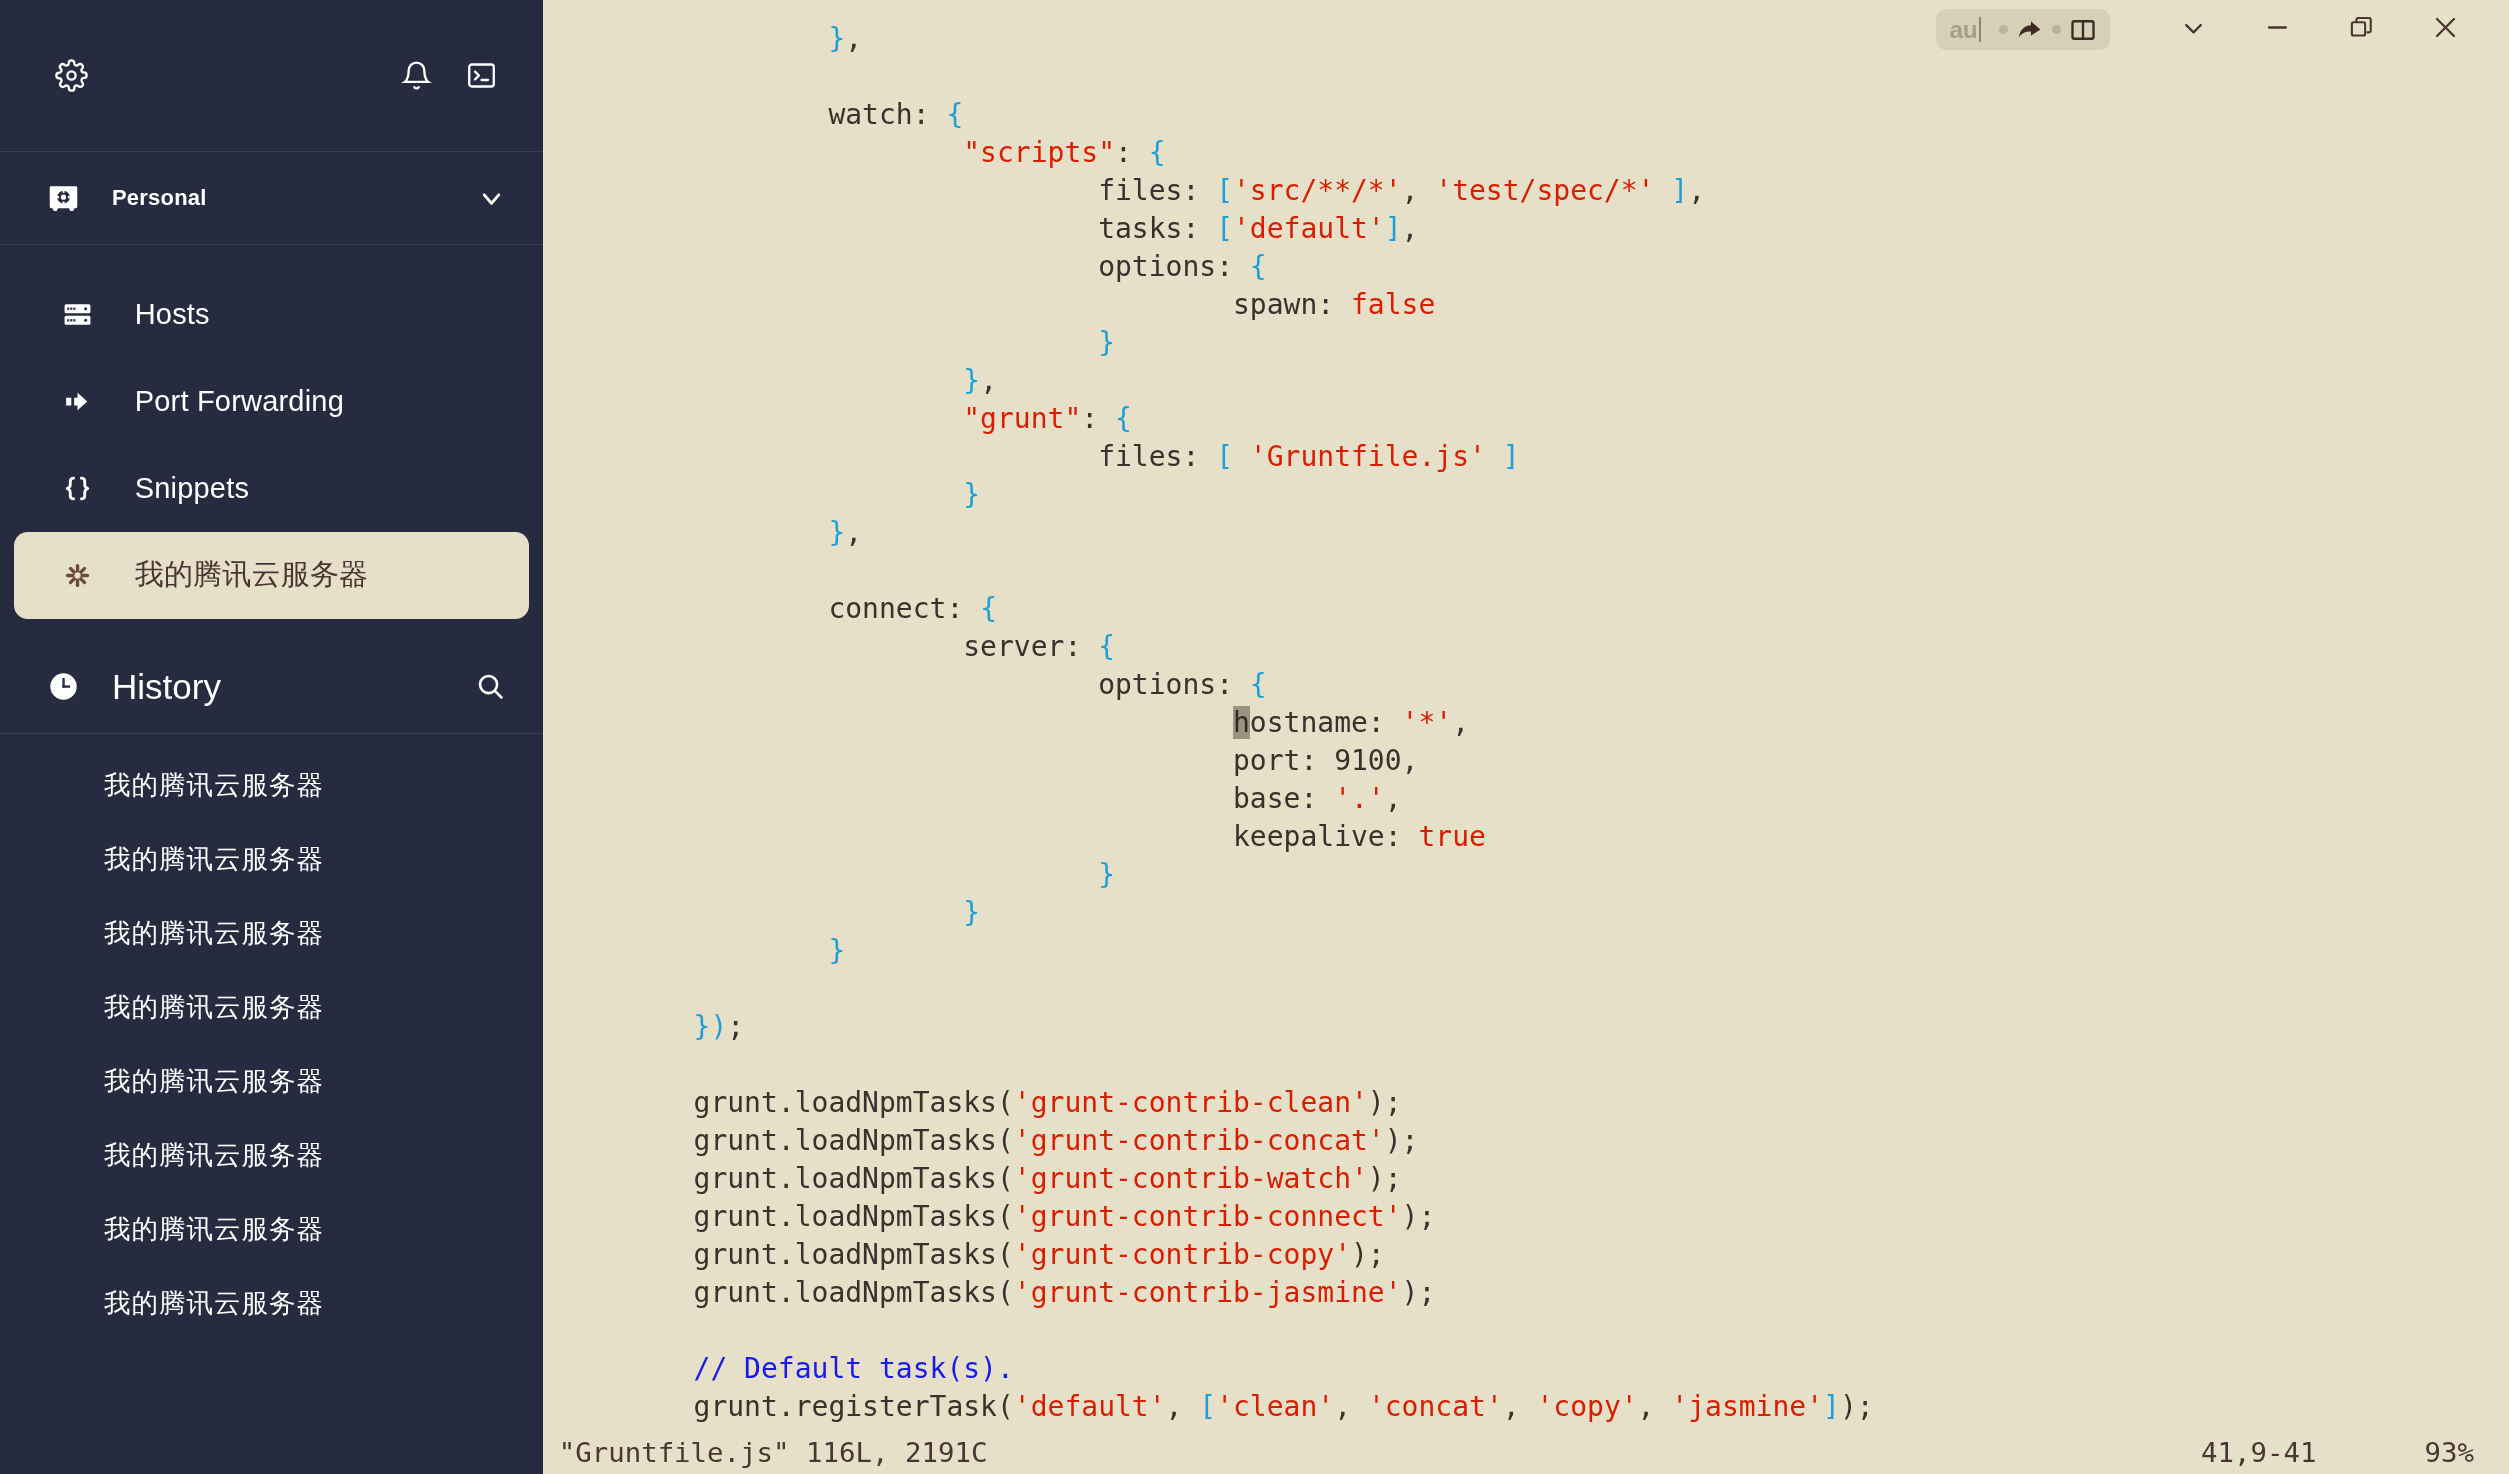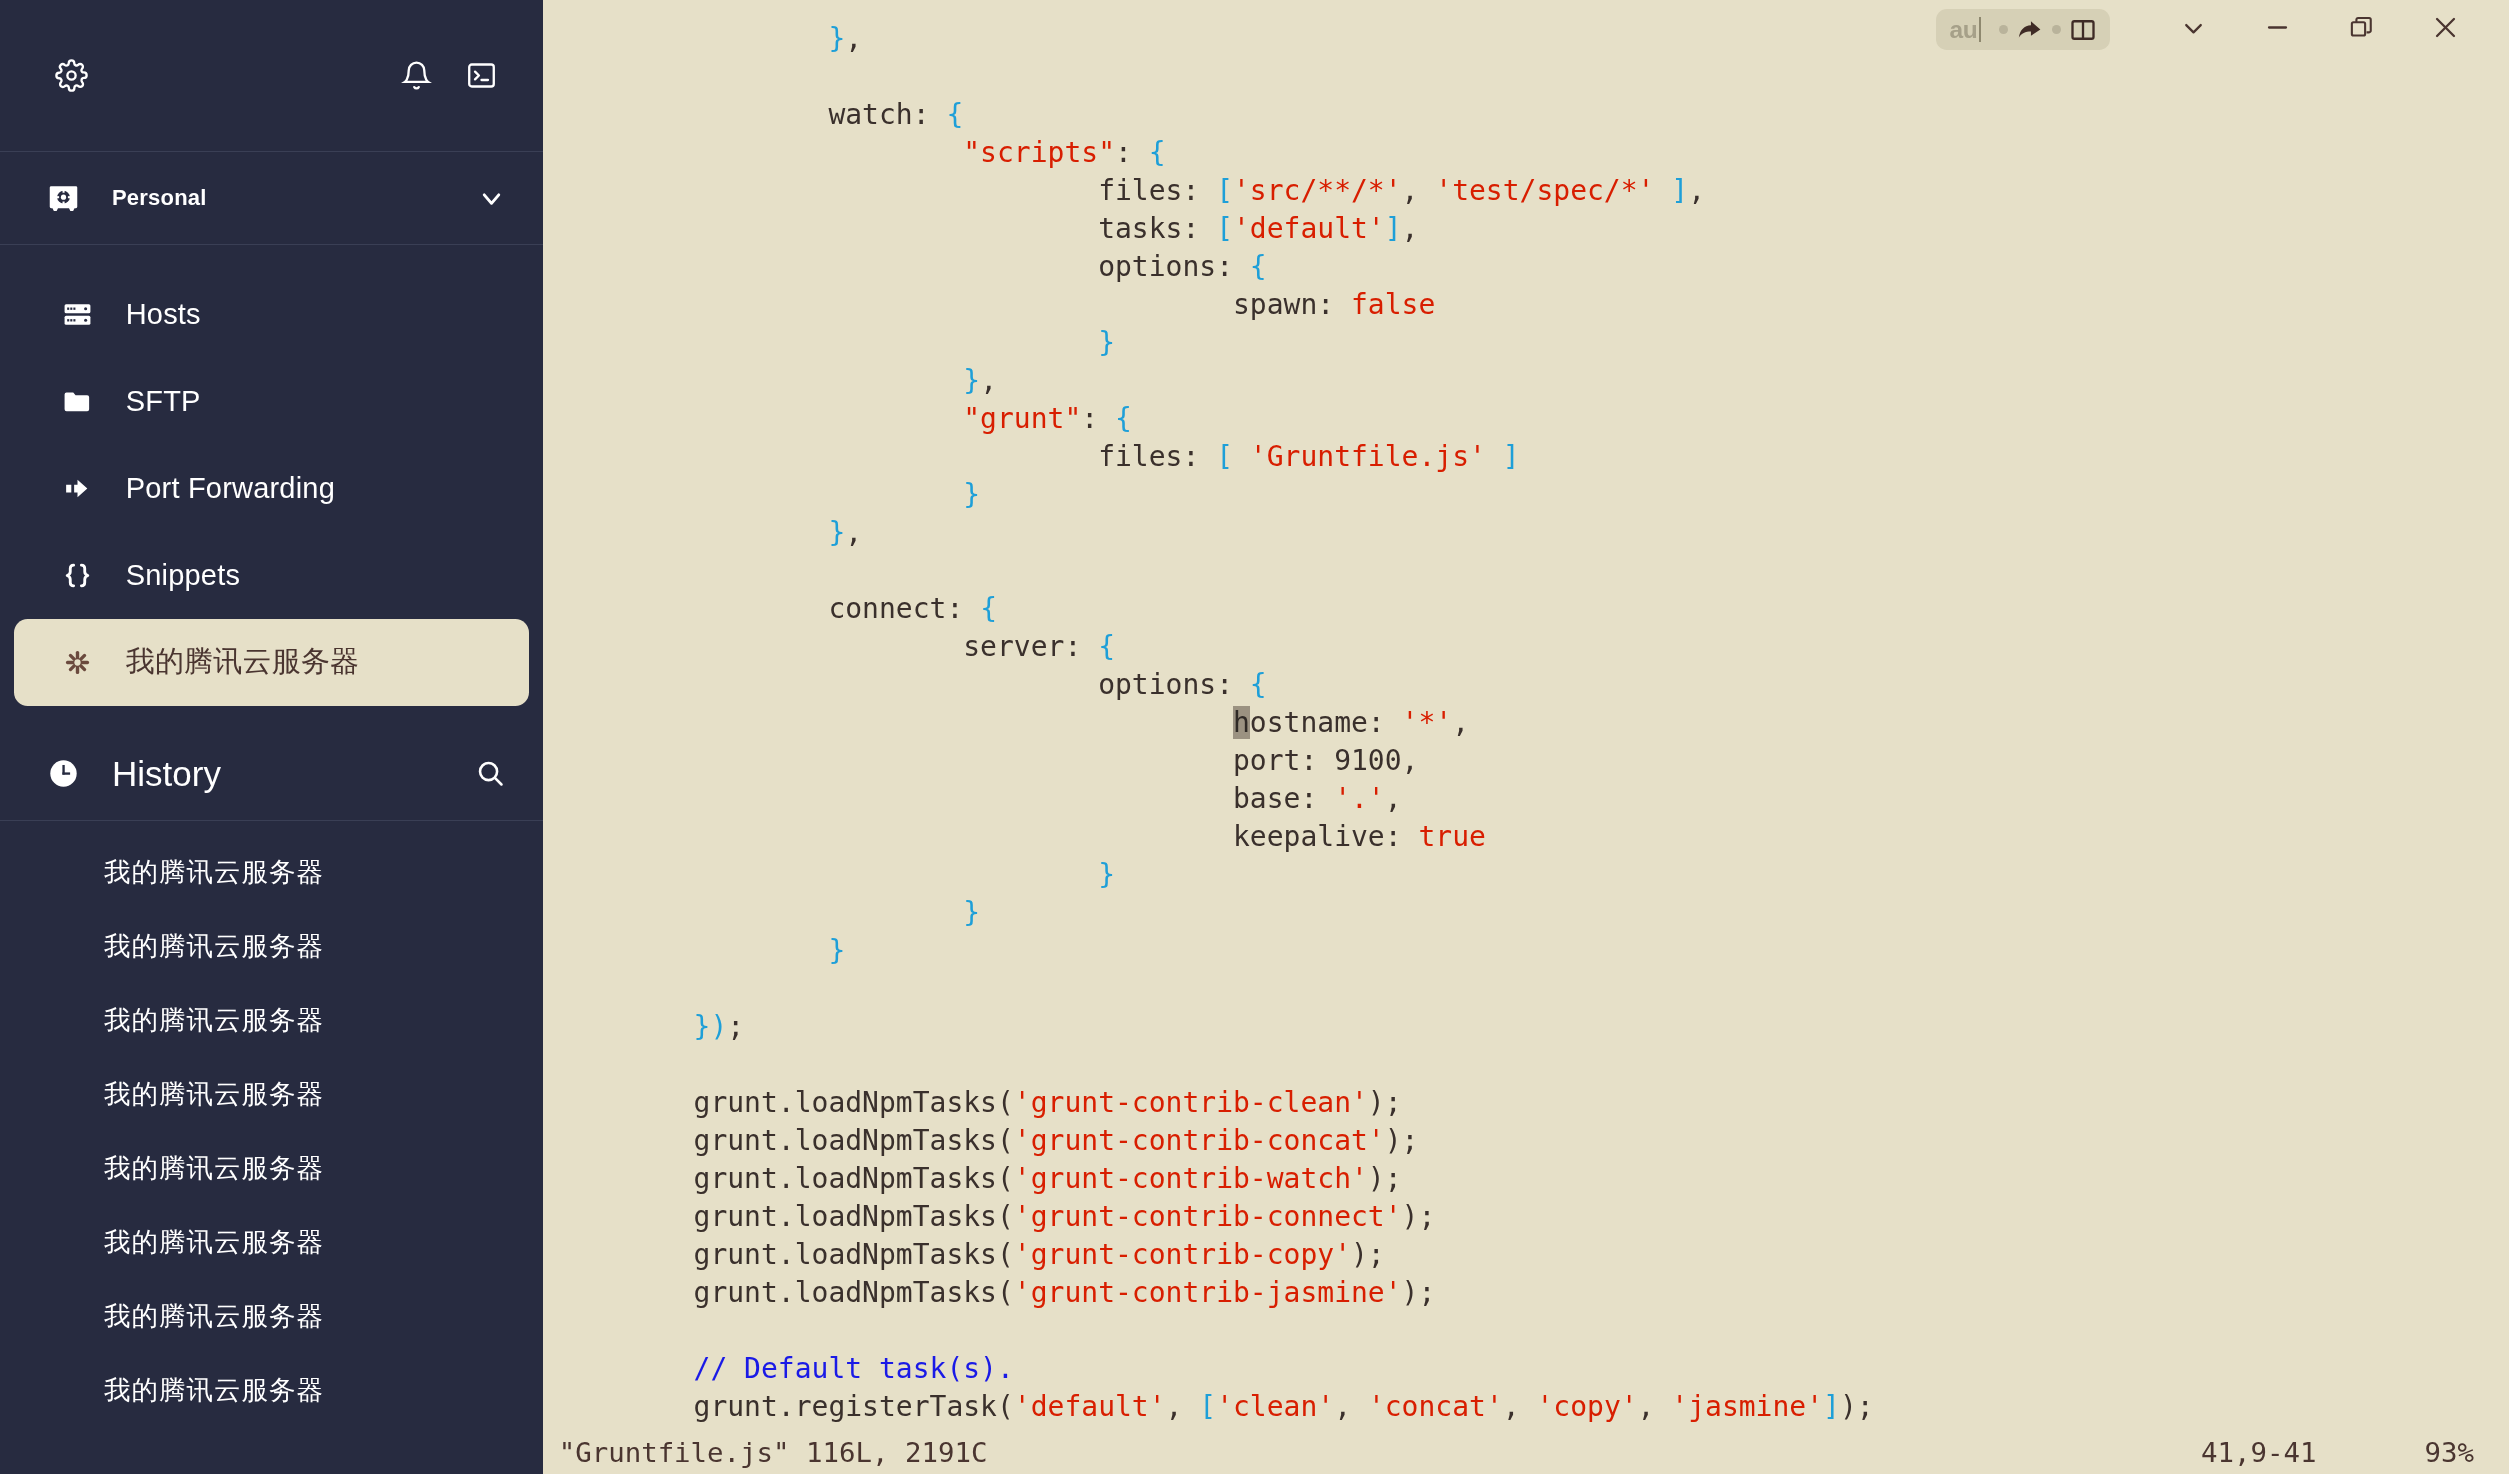--- a/index.html
+++ b/index.html
@@ -46,20 +46,21 @@
   }
 
   .sb-nav { padding-top: 25.5px; }
   .nav-item {
     height: 87px;
     display: flex; align-items: center;
     padding-left: 45px;
     color: #ffffff;
     border-radius: 13.7px;
     margin: 0 13.7px 0 13.7px;
+    gap: 9px;
   }
   .nav-item .nlabel {
     font-size: 29px; margin-left: 30px; letter-spacing: 0.2px;
   }
   .nav-item .nicon {
     width: 37px; height: 37px;
     display: flex; align-items: center; justify-content: center;
     flex: 0 0 37px;
   }
   .nav-item.selected {
@@ -229,28 +230,20 @@
             <circle cx="18.3" cy="7.5" r="1.2" fill="#272b40"></circle>
             <rect x="4" y="15.6" width="1.6" height="1.8" fill="#272b40"></rect>
             <rect x="6.4" y="15.6" width="1.6" height="1.8" fill="#272b40"></rect>
             <rect x="8.8" y="15.6" width="1.6" height="1.8" fill="#272b40"></rect>
             <circle cx="18.3" cy="16.5" r="1.2" fill="#272b40"></circle>
           </svg>
         </span>
         <span class="nlabel">Hosts</span>
       </div>
 
-      <div class="nav-item">
-        <span class="nicon">
-          <svg width="31" height="31" viewBox="0 0 24 24" fill="currentColor">
-            <path d="M2 6.5a1.5 1.5 0 0 1 1.5-1.5h5.2l1.8 2.2h9A1.5 1.5 0 0 1 21 8.7v9.3a1.5 1.5 0 0 1-1.5 1.5h-16A1.5 1.5 0 0 1 2 18z"></path>
-          </svg>
-        </span>
-        <span class="nlabel">SFTP</span>
-      </div>
 
       <div class="nav-item">
         <span class="nicon">
           <svg width="31" height="31" viewBox="0 0 24 24" fill="currentColor">
             <path d="M12 5.2l7.6 6.8L12 18.8v-3.7H9.4v-6H12z"></path>
             <path d="M3.2 9.1h4v6h-4z"></path>
           </svg>
         </span>
         <span class="nlabel">Port Forwarding</span>
       </div>

